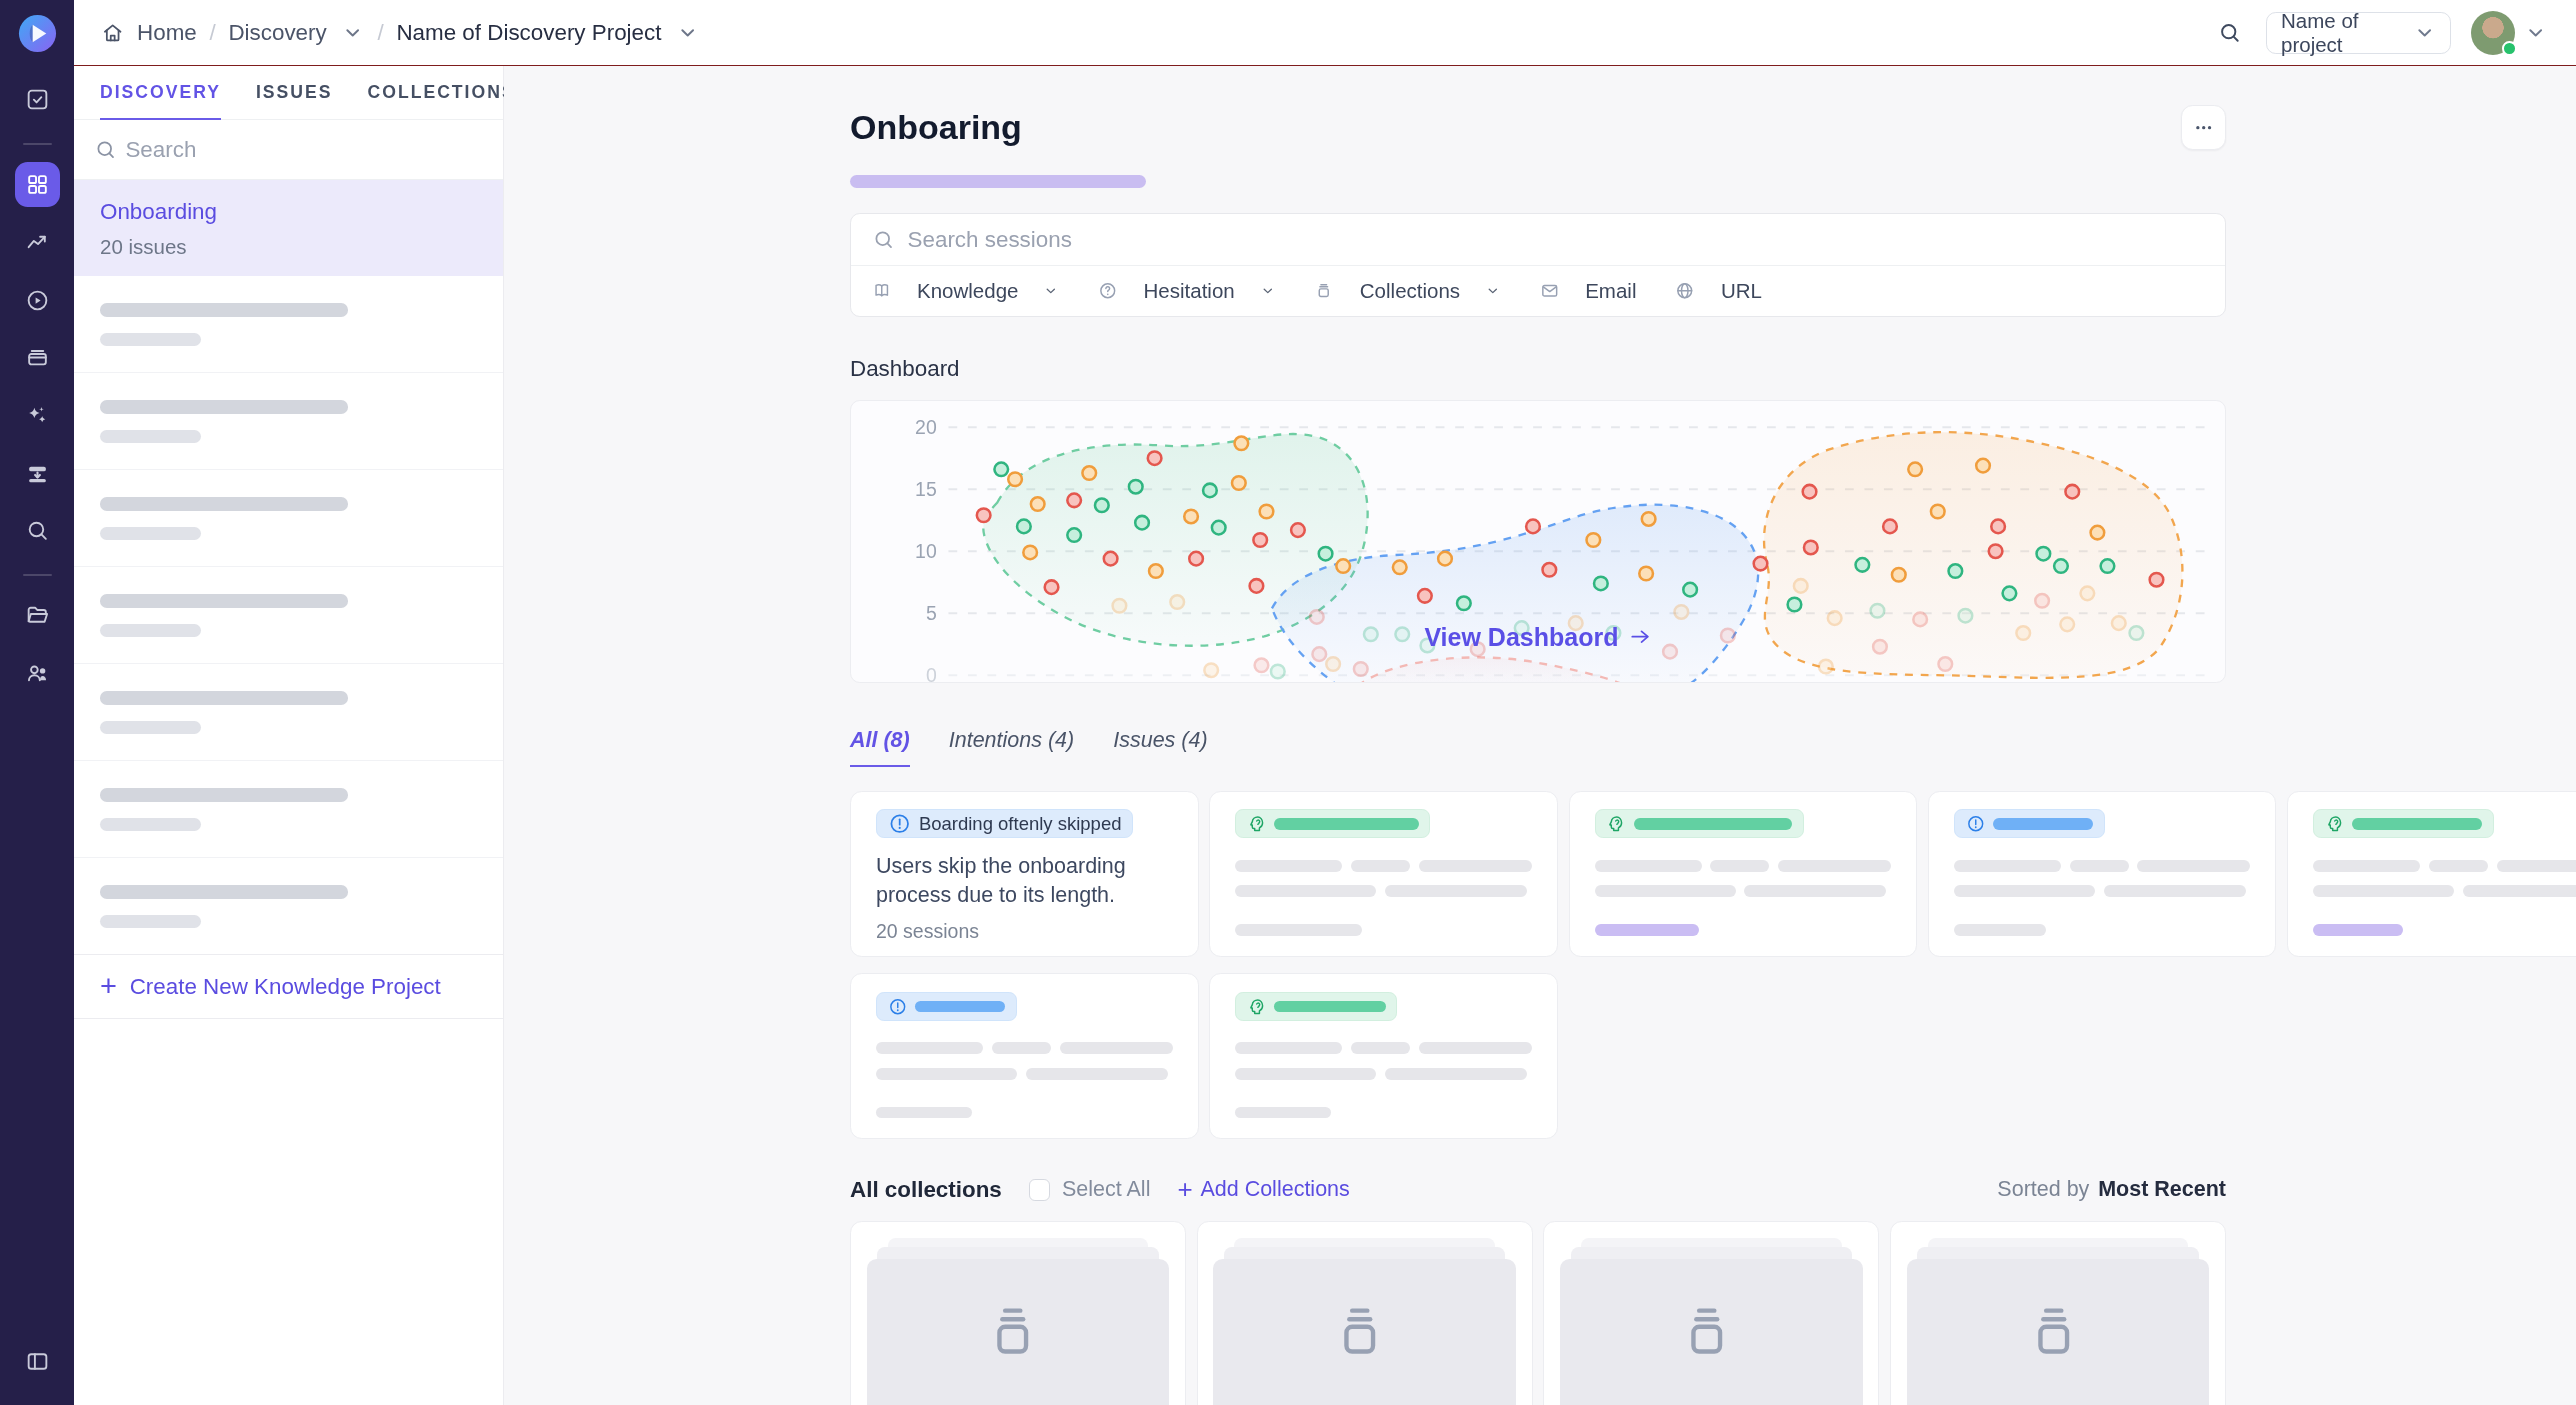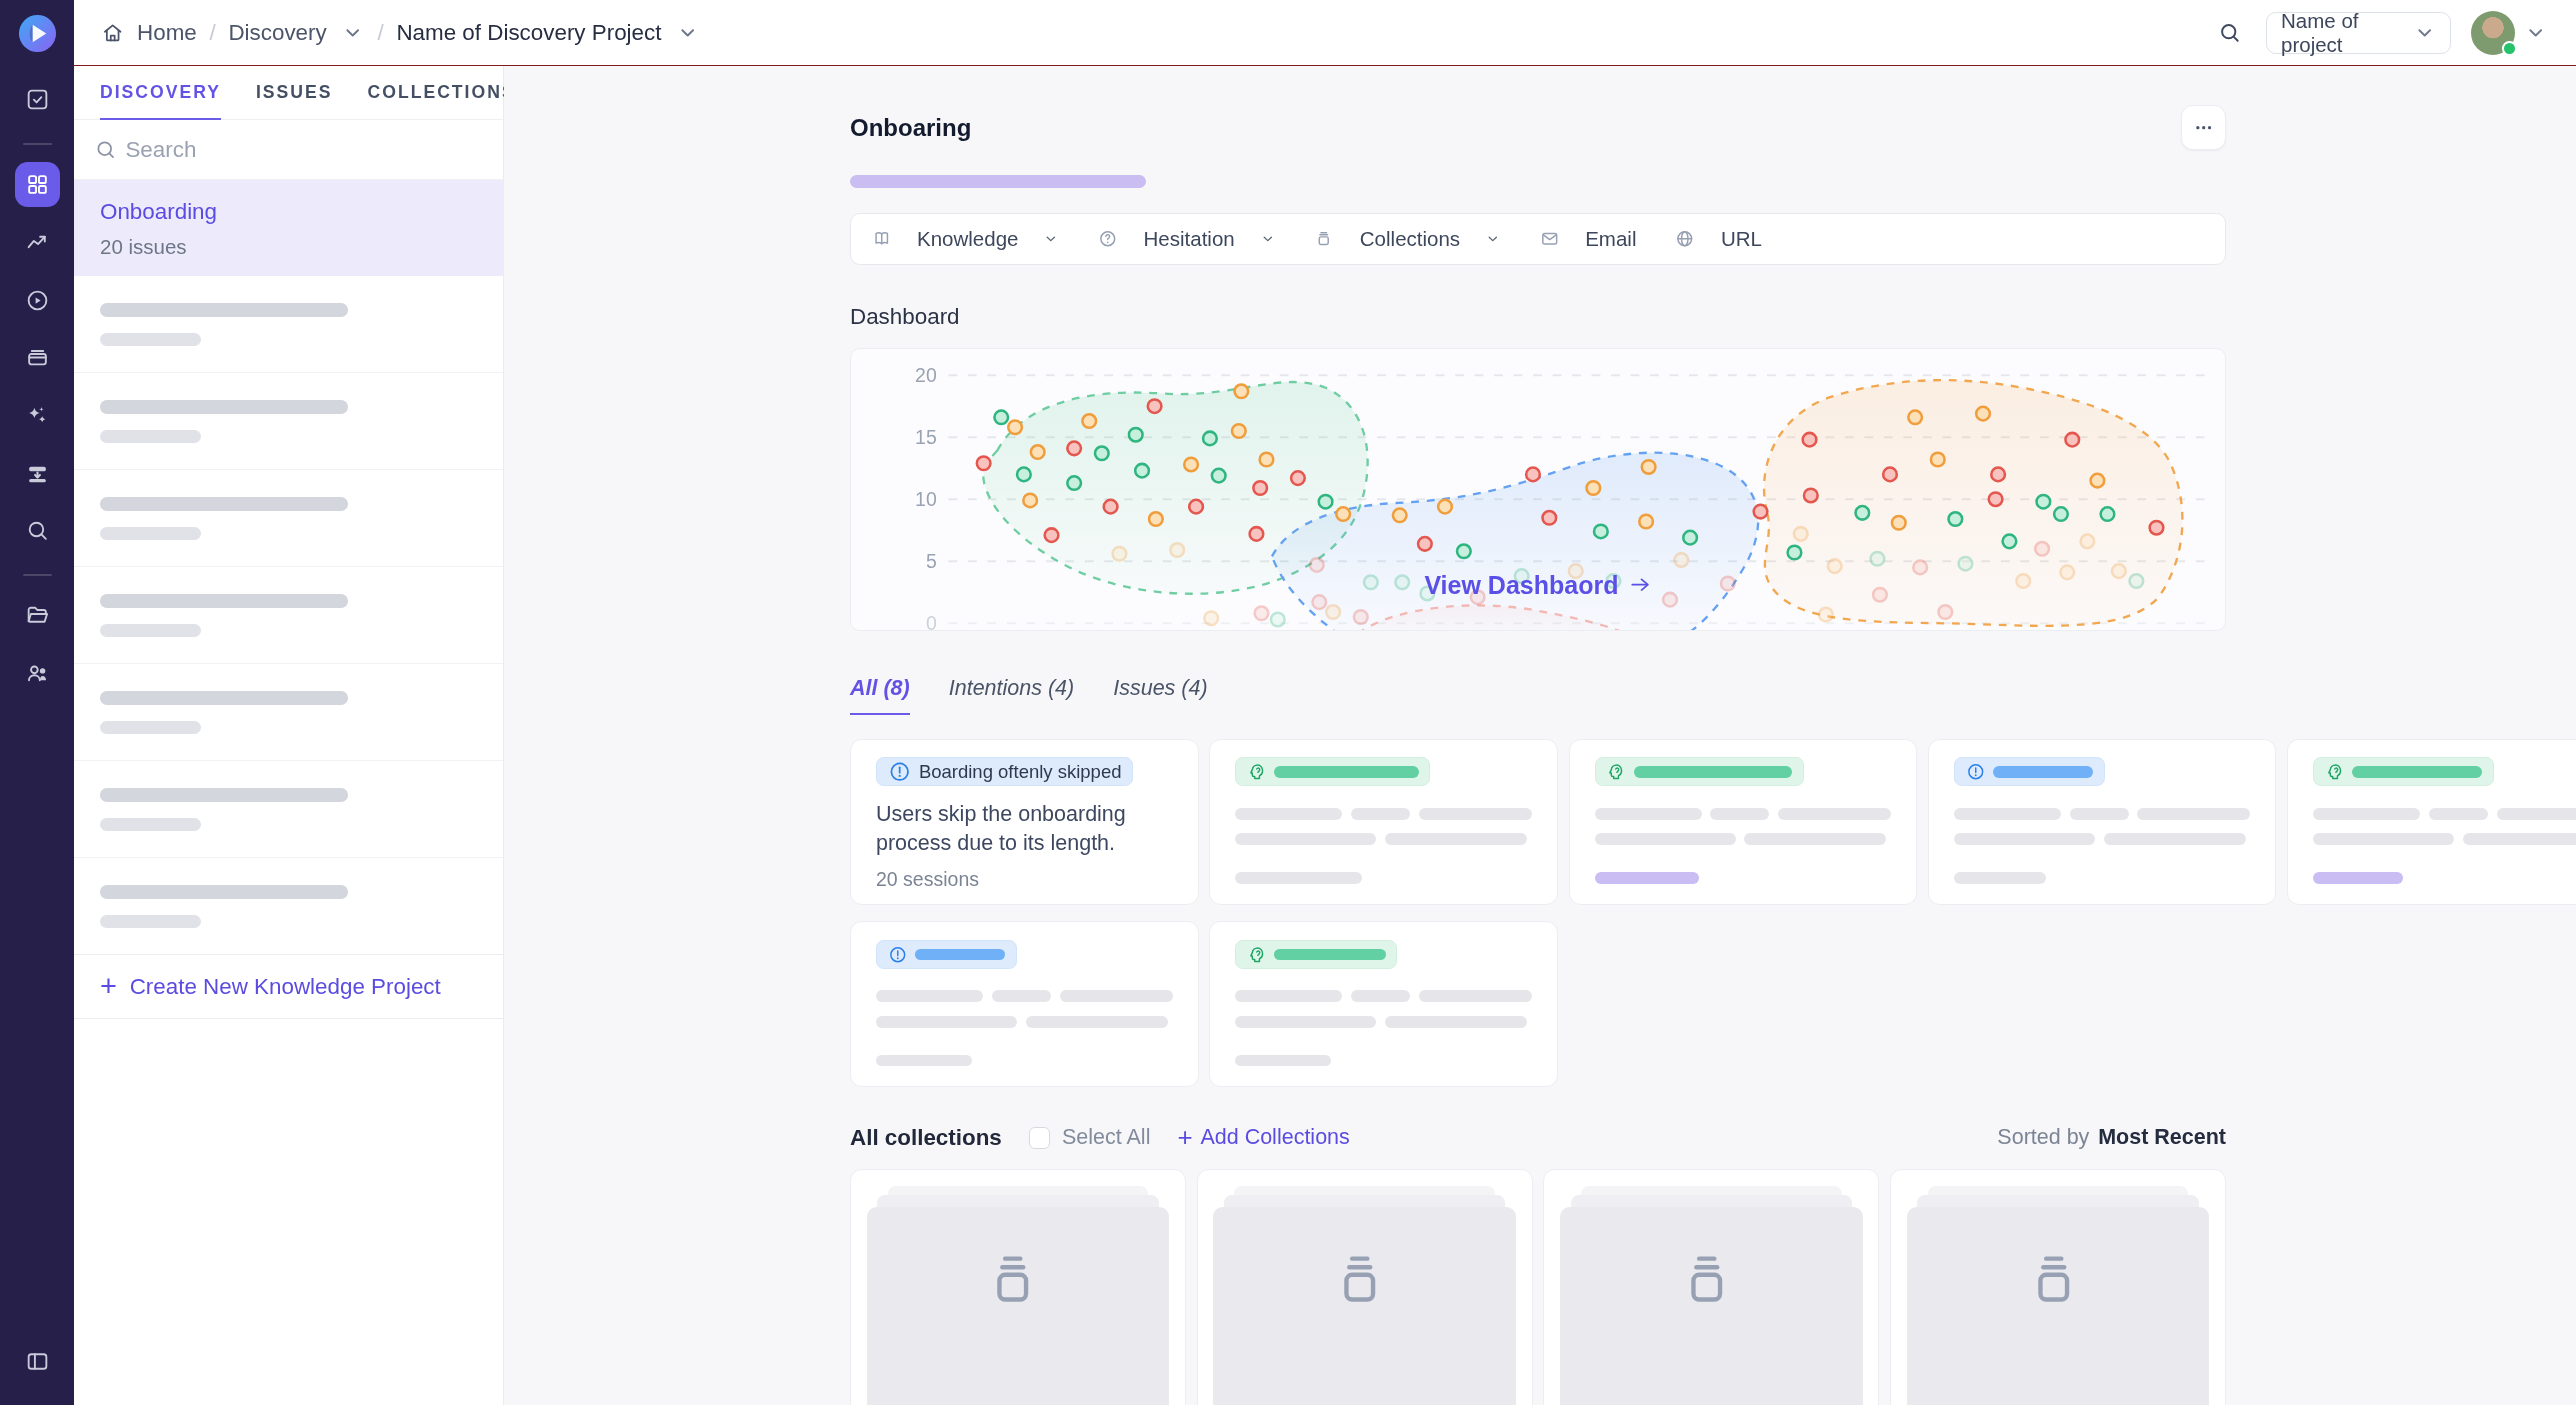--- a/index.html
+++ b/index.html
@@ -63,21 +63,21 @@
   .skel-item .b2 { width:101px; height:12.7px; border-radius:6.8px; background:#e0e2e8; margin-top:16.6px; }
   .create-row { height:65px; border-top:1px solid #ececf0; border-bottom:1px solid #ececf0; margin-top:-1px;
     display:flex; align-items:center; padding-left:26px; color:#5a4ce0; cursor:pointer; }
   .create-row .plus { font-size:29px; font-weight:400; margin-right:12.7px; line-height:1; }
   .create-row .lbl { font-size:22.4px; font-weight:500; }
 
   
   .main { position:absolute; left:504px; top:66px; right:0; bottom:0; background:#f7f7f9; overflow:hidden; }
   .content { width:1376px; margin-left:346px; padding-top:37px; }
   .head-row { display:flex; align-items:center; justify-content:space-between; height:49px; }
-  .page-title { font-size:24px; font-weight:700; color:#131b2e; }
+  .page-title { font-size:34px; font-weight:700; color:#131b2e; }
   .more-btn { width:45px; height:45px; background:#fff; border:1px solid #ebecf0; border-radius:11.7px;
     box-shadow:0 1px 2px rgba(16,24,40,.05); display:flex; align-items:center; justify-content:center;
     color:#4a556b; cursor:pointer; }
   .progress { margin-top:23.4px; width:296px; height:12.7px; border-radius:6.8px; background:#c9bdf1; }
 
   .search-box { margin-top:25px; background:#fff; border:1px solid #e7e8ec; border-radius:9.8px; }
   .sb-top { height:52px; display:flex; align-items:center; gap:12.7px; padding-left:20.5px; color:#9aa1b0;
     border-bottom:1px solid #eef0f2; cursor:text; }
   .sb-top input { border:none; outline:none; font-size:22.4px; width:878px; color:#3c465c;
     font-family:"Liberation Sans", sans-serif; }
@@ -348,20 +348,29 @@
           <svg viewBox="0 0 24 24" width="23.4" height="23.4" fill="none" stroke="currentColor" stroke-width="1.8" stroke-linecap="round" stroke-linejoin="round">
             <circle cx="6" cy="12" r="1.7" fill="currentColor" stroke="none"></circle>
             <circle cx="12" cy="12" r="1.7" fill="currentColor" stroke="none"></circle>
             <circle cx="18" cy="12" r="1.7" fill="currentColor" stroke="none"></circle>
           </svg>
         </div>
     </div>
     <div class="progress"></div>
 
     <div class="search-box">
+      <div class="sb-top">
+        <span class="icon">
+            <svg viewBox="0 0 24 24" width="23.4" height="23.4" fill="none" stroke="currentColor" stroke-width="1.8" stroke-linecap="round" stroke-linejoin="round">
+              <circle cx="11" cy="11" r="6.5"></circle>
+              <path d="M15.8 15.8L19.5 19.5"></path>
+            </svg>
+          </span>
+        <input placeholder="Search sessions" style="">
+      </div>
       <div class="sb-filters" id="filters">
           <div class="filter">
             <span class="f-ic icon" style="width:19.5px;height:19.5px">
               <svg viewBox="0 0 24 24" width="19.5" height="19.5" fill="none" stroke="currentColor" stroke-width="1.8" stroke-linecap="round" stroke-linejoin="round">
                 <path d="M12 6C10.2 4.6 7.3 4.4 5 5.4v12c2.3-1 5.2-.8 7 .6 1.8-1.4 4.7-1.6 7-.6v-12C16.7 4.4 13.8 4.6 12 6Z"></path>
                 <path d="M12 6v12"></path>
               </svg>
             </span>
             <span class="f-lb">Knowledge</span>
             <span class="f-ch icon" style="width:15.6px;height:15.6px">

